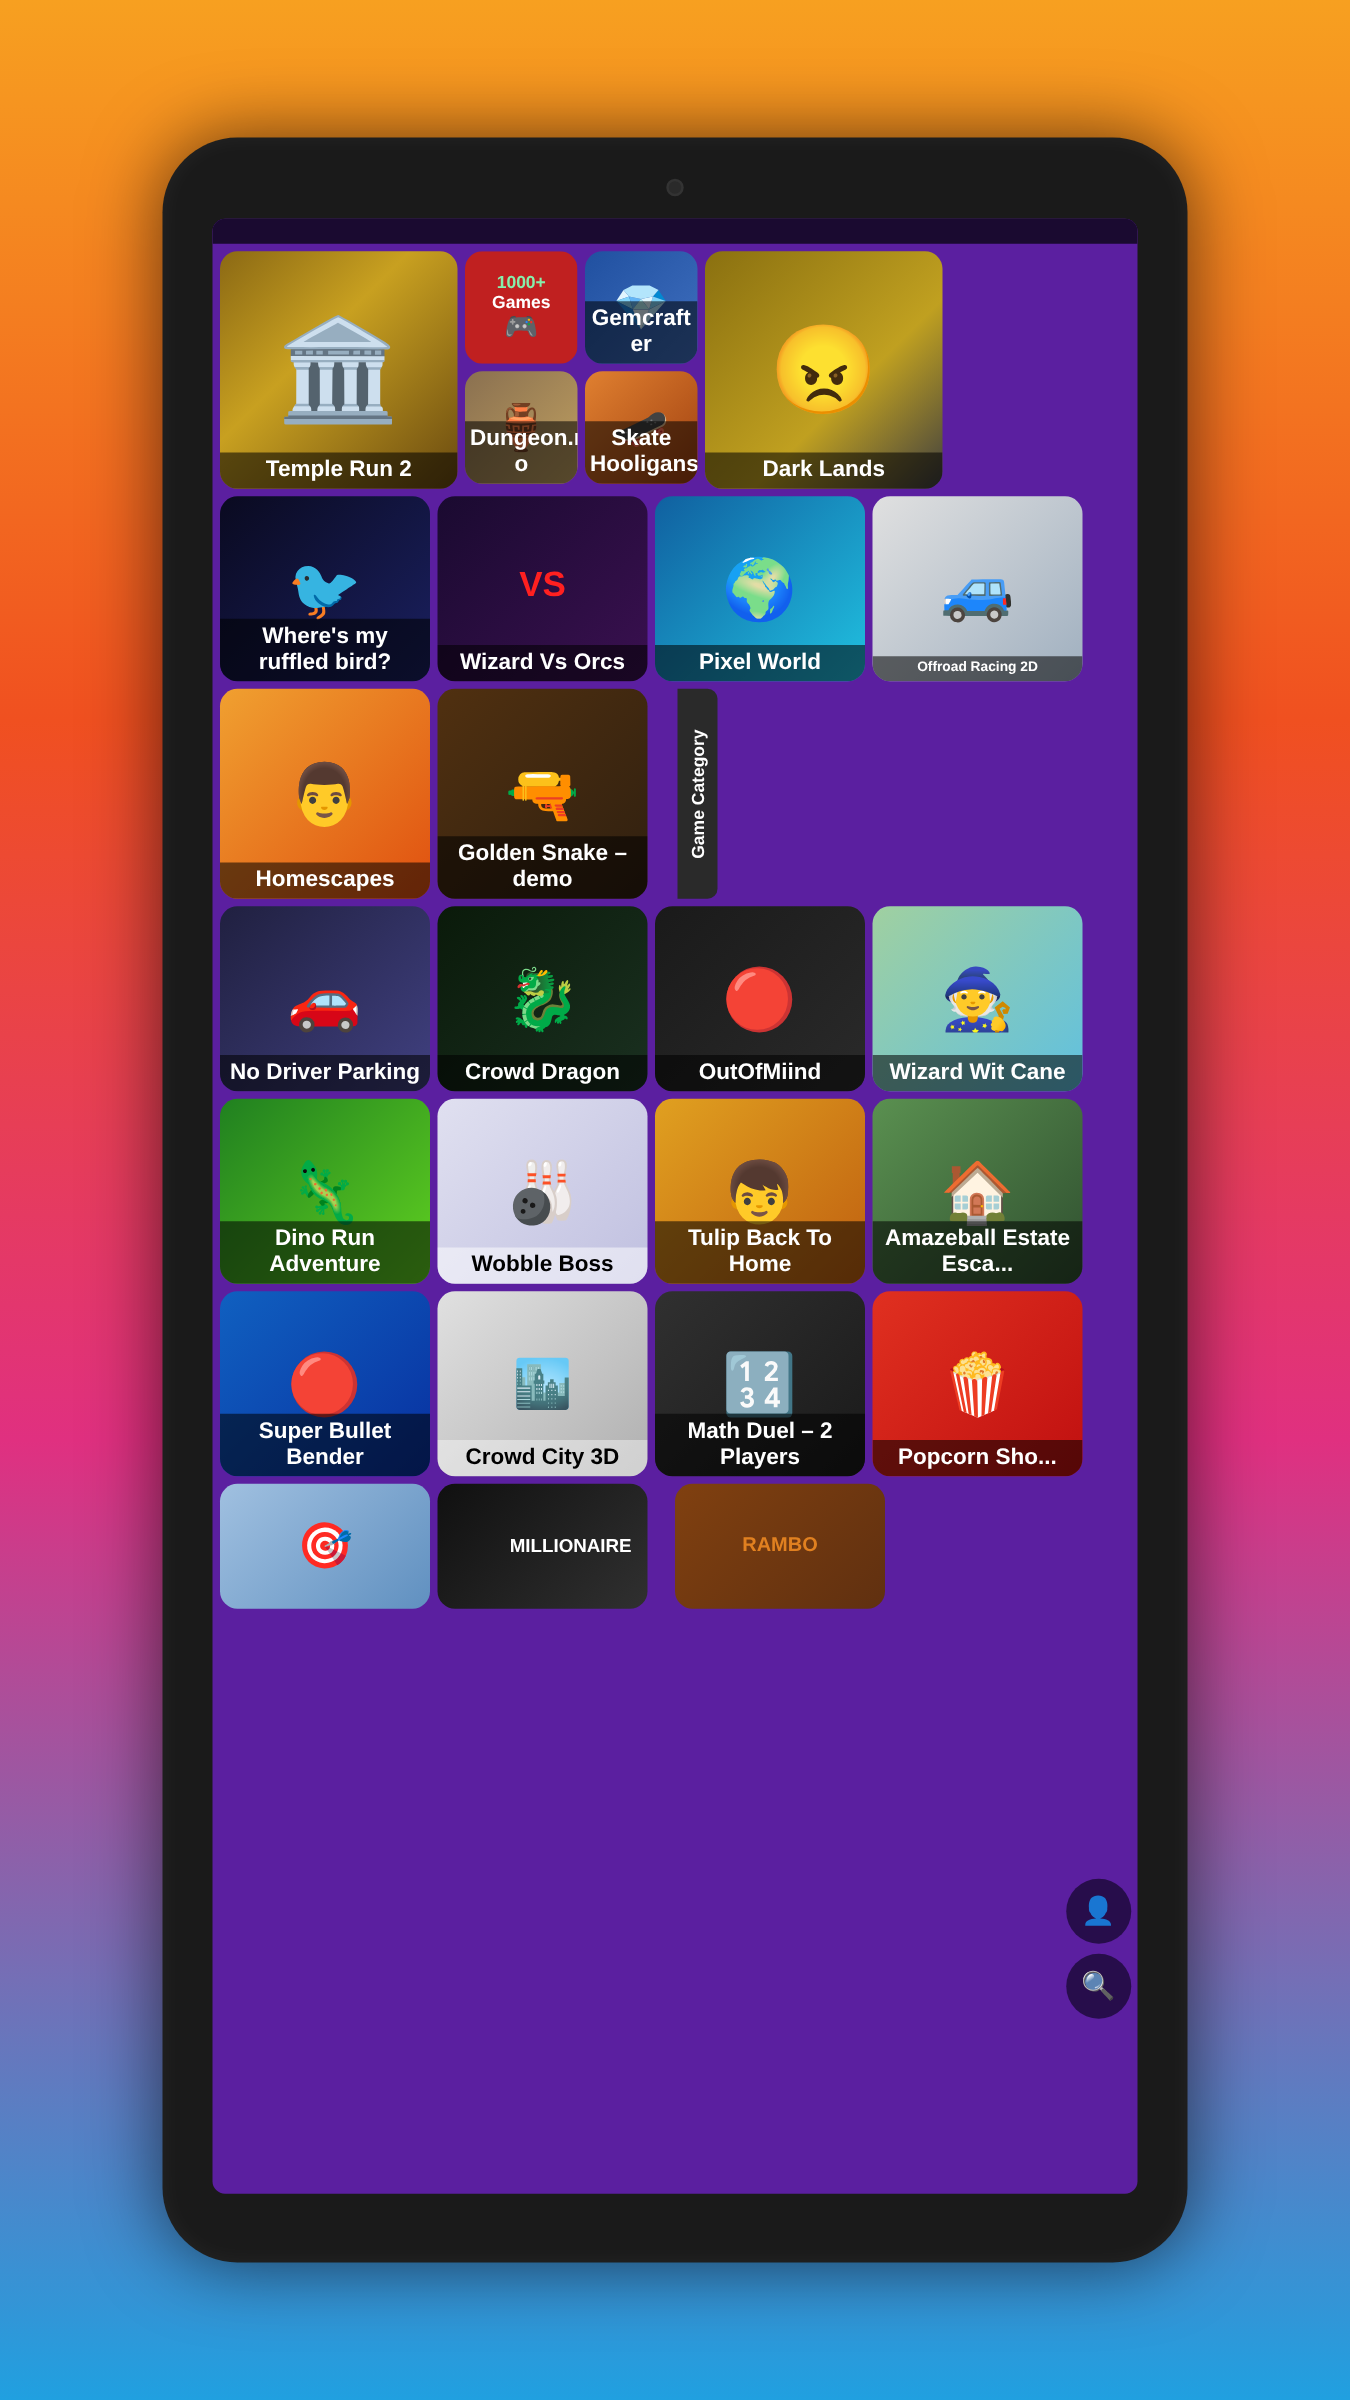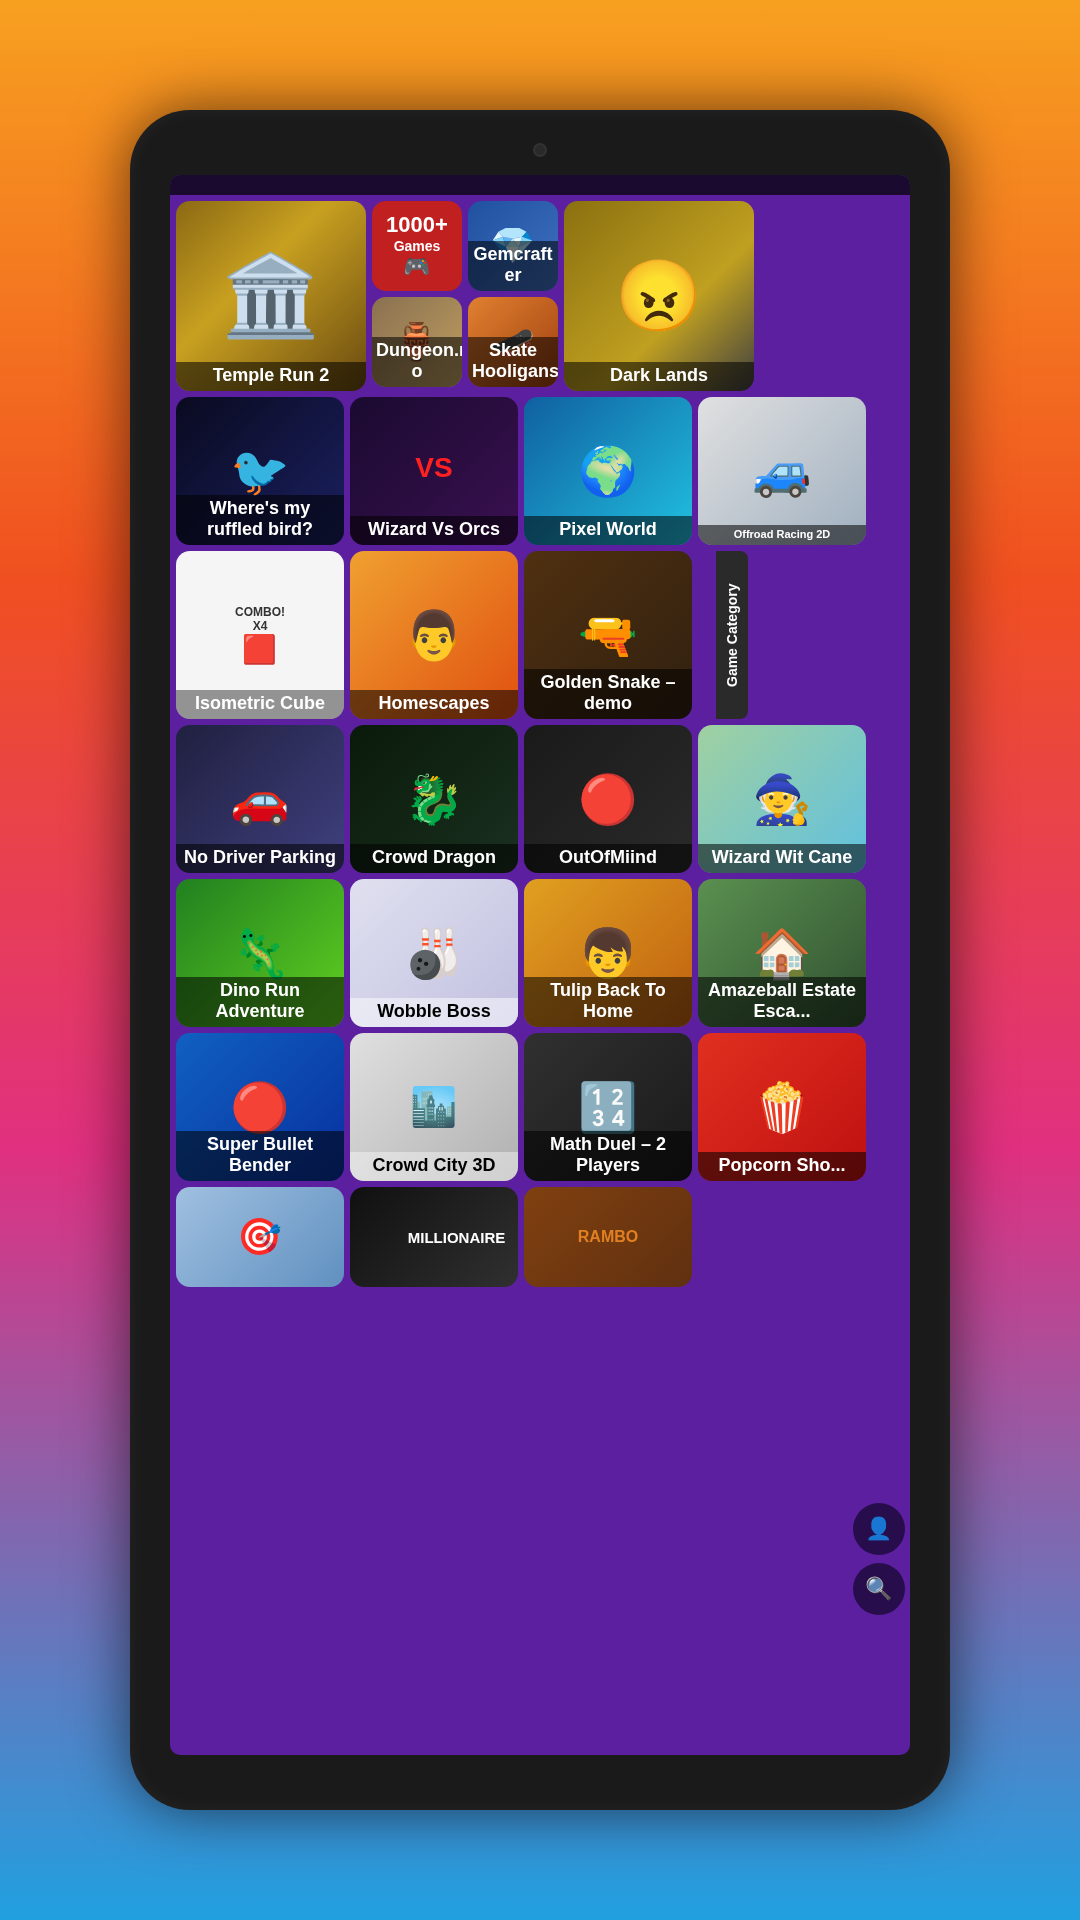--- a/index.html
+++ b/index.html
@@ -155,21 +155,21 @@
     .tile-superbullet { width: 168px; height: 148px; background: linear-gradient(135deg, #1060c0 0%, #0830a0 100%); }
     .tile-crowdcity { width: 168px; height: 148px; background: linear-gradient(135deg, #e0e0e0 0%, #b0b0b0 100%); }
     .tile-mathduel { width: 168px; height: 148px; background: linear-gradient(135deg, #303030 0%, #1a1a1a 100%); }
     .tile-popcorn { width: 168px; height: 148px; background: linear-gradient(135deg, #e03020 0%, #c01010 100%); }
 
     
     .row7 { height: 100px; }
     .tile-circle { width: 168px; height: 100px; background: linear-gradient(135deg, #a0c0e0 0%, #6090c0 100%); }
     .tile-millionaire { width: 168px; height: 100px; background: linear-gradient(135deg, #101010 0%, #303030 100%); padding-left: 45px; }
     .tile-pillvolley { width: 168px; height: 100px; background: linear-gradient(135deg, #e0e060 0%, #c0c020 100%); }
-    .tile-rambo { width: 168px; height: 100px; background: linear-gradient(135deg, #804010 0%, #603010 100%); }
+    .tile-rambo { width: 168px; height: 100px; background: linear-gradient(135deg, #804010 0%, #603010 100%); margin-left: 16px; }
 
     
     .temple-face {
       width: 100%;
       height: 100%;
       display: flex;
       align-items: center;
       justify-content: center;
       font-size: 80px;
     }
@@ -186,21 +186,21 @@
     
     .badge-1000 {
       width: 100%;
       height: 100%;
       display: flex;
       flex-direction: column;
       align-items: center;
       justify-content: center;
       background: #c02020;
     }
-    .badge-1000 .num { color: #ffffff; font-size: 22px; font-weight: 900; }
+    .badge-1000 .num { color: #86efac; font-size: 14px; font-weight: 900; }
     .badge-1000 .txt { color: white; font-size: 14px; font-weight: bold; }
     .badge-1000 .icon { font-size: 22px; }
 
     
     .game-icon {
       width: 100%;
       height: 100%;
       display: flex;
       align-items: center;
       justify-content: center;
@@ -342,27 +342,20 @@
         <div class="game-tile tile-offroad">
           <div class="tile-inner">
             <div class="game-icon">🚙</div>
             <div class="tile-label offroad-label">Offroad Racing
 2D</div>
           </div>
         </div>
       </div>
 
       <div class="grid-row row3">
-        <div class="game-tile tile-isometric iso-bg">
-          <div class="tile-inner" style="flex-direction:column;align-items:center;justify-content:center;">
-            <div style="font-size:12px;font-weight:900;color:#333;text-align:center;">COMBO!<br>X4</div>
-            <div style="font-size:28px;">🟥</div>
-            <div class="tile-label" style="background:rgba(0,0,0,0.4);">Isometric Cube</div>
-          </div>
-        </div>
         <div class="game-tile tile-homescapes">
           <div class="tile-inner">
             <div class="game-icon">👨</div>
             <div class="tile-label">Homescapes</div>
           </div>
         </div>
         <div class="game-tile tile-goldensnake">
           <div class="tile-inner">
             <div class="game-icon">🔫</div>
             <div class="tile-label">Golden Snake –

